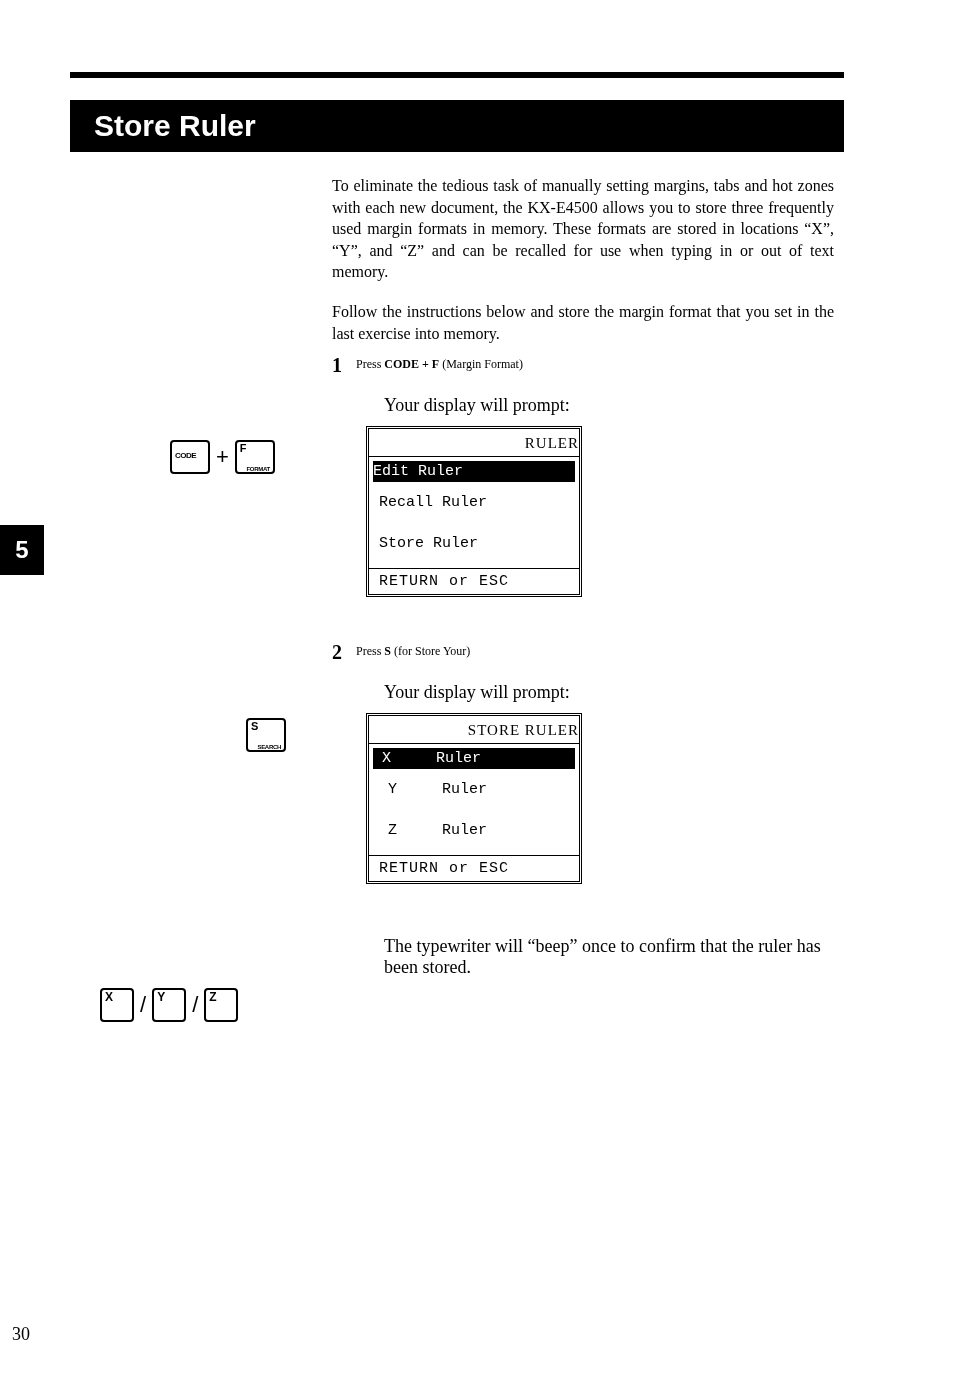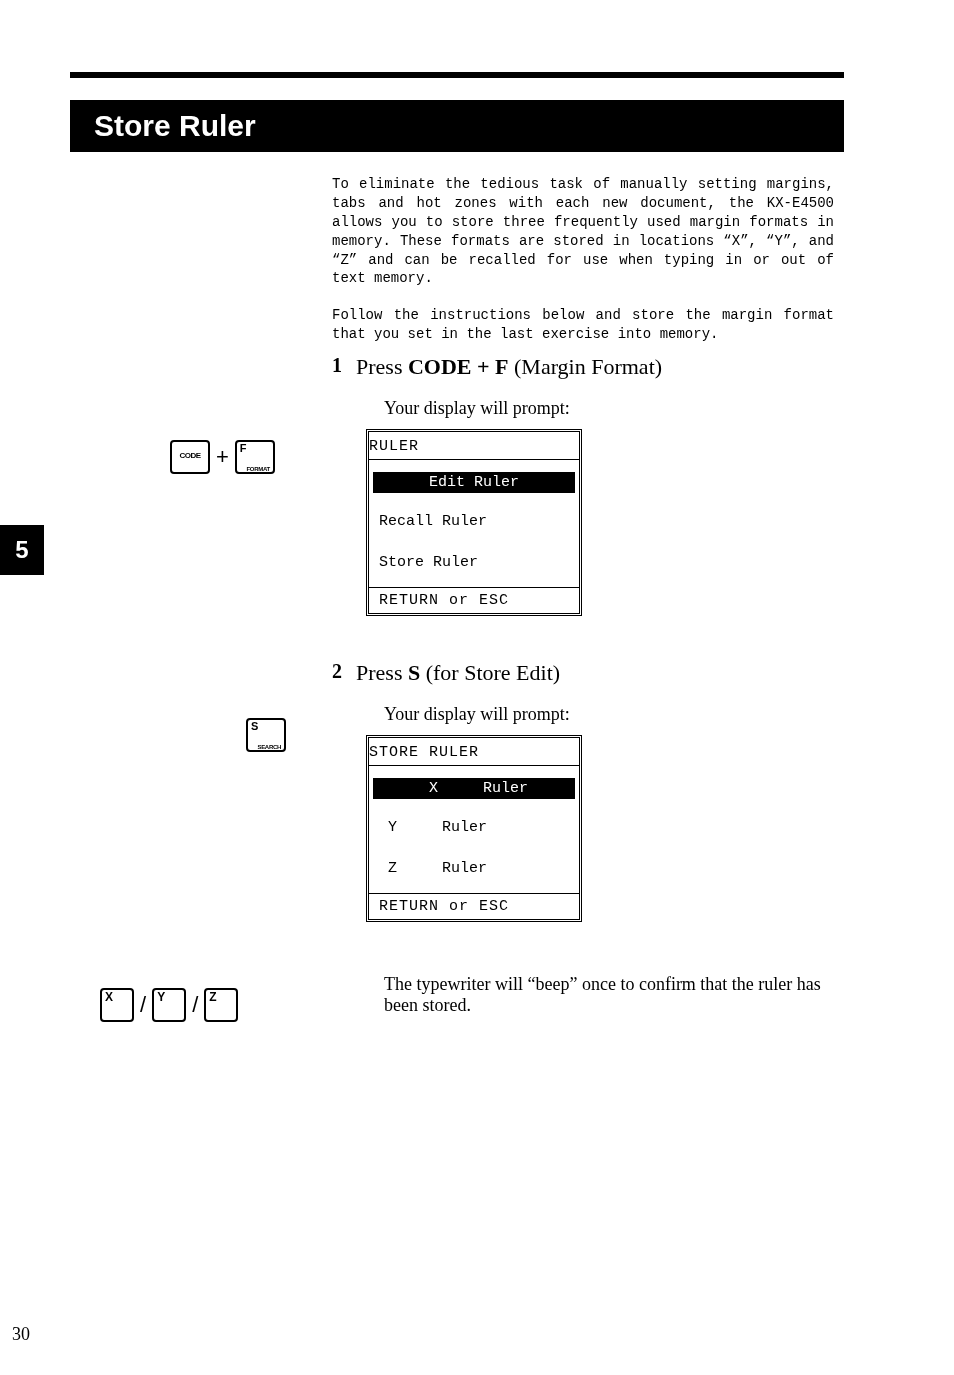--- a/index.html
+++ b/index.html
@@ -39,76 +39,75 @@
     padding-left: 24px;
     box-sizing: border-box;
   }
   .body-col {
     position: absolute;
     left: 332px;
     right: 90px;
     top: 175px;
   }
   .intro {
-    font-size: 14px;
+    font-size: 16px;
     line-height: 1.35;
     text-align: justify;
-    font-family: Liberation Mono, monospace;
   }
   .intro + .intro { margin-top: 18px; }
   .subheading {
     font-family: Arial, Helvetica, sans-serif;
     font-weight: bold;
     font-size: 23px;
     margin-top: 38px;
     margin-bottom: 16px;
   }
   .step {
     margin-top: 10px;
   }
   .step-num {
     display: inline-block;
     width: 20px;
     font-weight: bold;
     font-size: 20px;
     vertical-align: top;
   }
   .step-text {
-    font-size: 22px;
+    font-size: 12px;
   }
   .indent {
     margin-left: 52px;
     margin-top: 18px;
     font-size: 18px;
   }
   .display-box {
     margin-left: 34px;
     margin-top: 10px;
     width: 210px;
     border: 3px double #000;
     font-family: "Courier New", Courier, monospace;
     font-size: 15px;
   }
   .display-title {
-    text-align: left;
+    text-align: right;
     padding: 6px 0 4px 0;
     letter-spacing: 1px;
+    font-family: Liberation Serif, serif;
   }
   .display-sep { border-top: 1px solid #000; }
   .display-body { padding: 4px 0; }
   .display-row {
     padding: 12px 10px;
     white-space: pre;
   }
   .display-row.sel {
     background: #000;
     color: #fff;
-    margin: 8px 4px;
-    padding: 2px 22px;
-    text-align: center;
+    margin: 0 4px;
+    padding: 2px 0;
   }
   .display-foot {
     padding: 4px 10px;
     letter-spacing: 1px;
   }
   
   .margin-tab {
     position: absolute;
     left: 0;
     top: 525px;
@@ -140,21 +139,21 @@
     width: 40px;
     height: 34px;
     border: 2px solid #000;
     border-radius: 4px;
     padding: 1px 3px 0 3px;
     box-sizing: border-box;
     font-weight: bold;
   }
   .key .top { font-size: 11px; line-height: 1; }
   .key .bot { font-size: 6px; line-height: 1; text-align: right; letter-spacing: -0.3px; }
-  .key.codekey .top { font-size: 8px; letter-spacing: -0.5px; text-align: center; margin-top: 9px;}
+  .key.codekey .top { font-size: 8px; letter-spacing: -0.5px; text-align: left; margin-top: 9px;}
   .plus { font-size: 22px; font-weight: normal; }
   .slash { font-size: 22px; font-weight: normal; }
   .keyrow.r1 { top: 440px; left: 170px; width: 140px;}
   .keyrow.r2 { top: 718px; left: 246px; width: 60px;}
   .keyrow.r3 { top: 988px; }
   .keyrow.r3 .key { width: 34px; }
   .keyrow.r3 .key .top { font-size: 12px; }
   .page-num {
     position: absolute;
     left: 12px;
@@ -233,21 +232,21 @@
       </div>
       <div class="display-sep"></div>
       <div class="display-foot">RETURN or ESC</div>
     </div>
 
     <div class="gap-lg"></div>
 
     <div class="step">
       <span class="step-num">2</span>
       <span class="step-text">
-        <span>Press </span><b>S</b><span> (for Store Edit)</span>
+        <span>Press </span><b>S</b><span> (for Store Your)</span>
       </span>
     </div>
     <div class="indent">Your display will prompt:</div>
 
     <div class="display-box">
       <div class="display-title">STORE RULER</div>
       <div class="display-sep"></div>
       <div class="display-body">
         <div class="display-row sel"> X     Ruler</div>
         <div class="display-row"> Y     Ruler</div>

